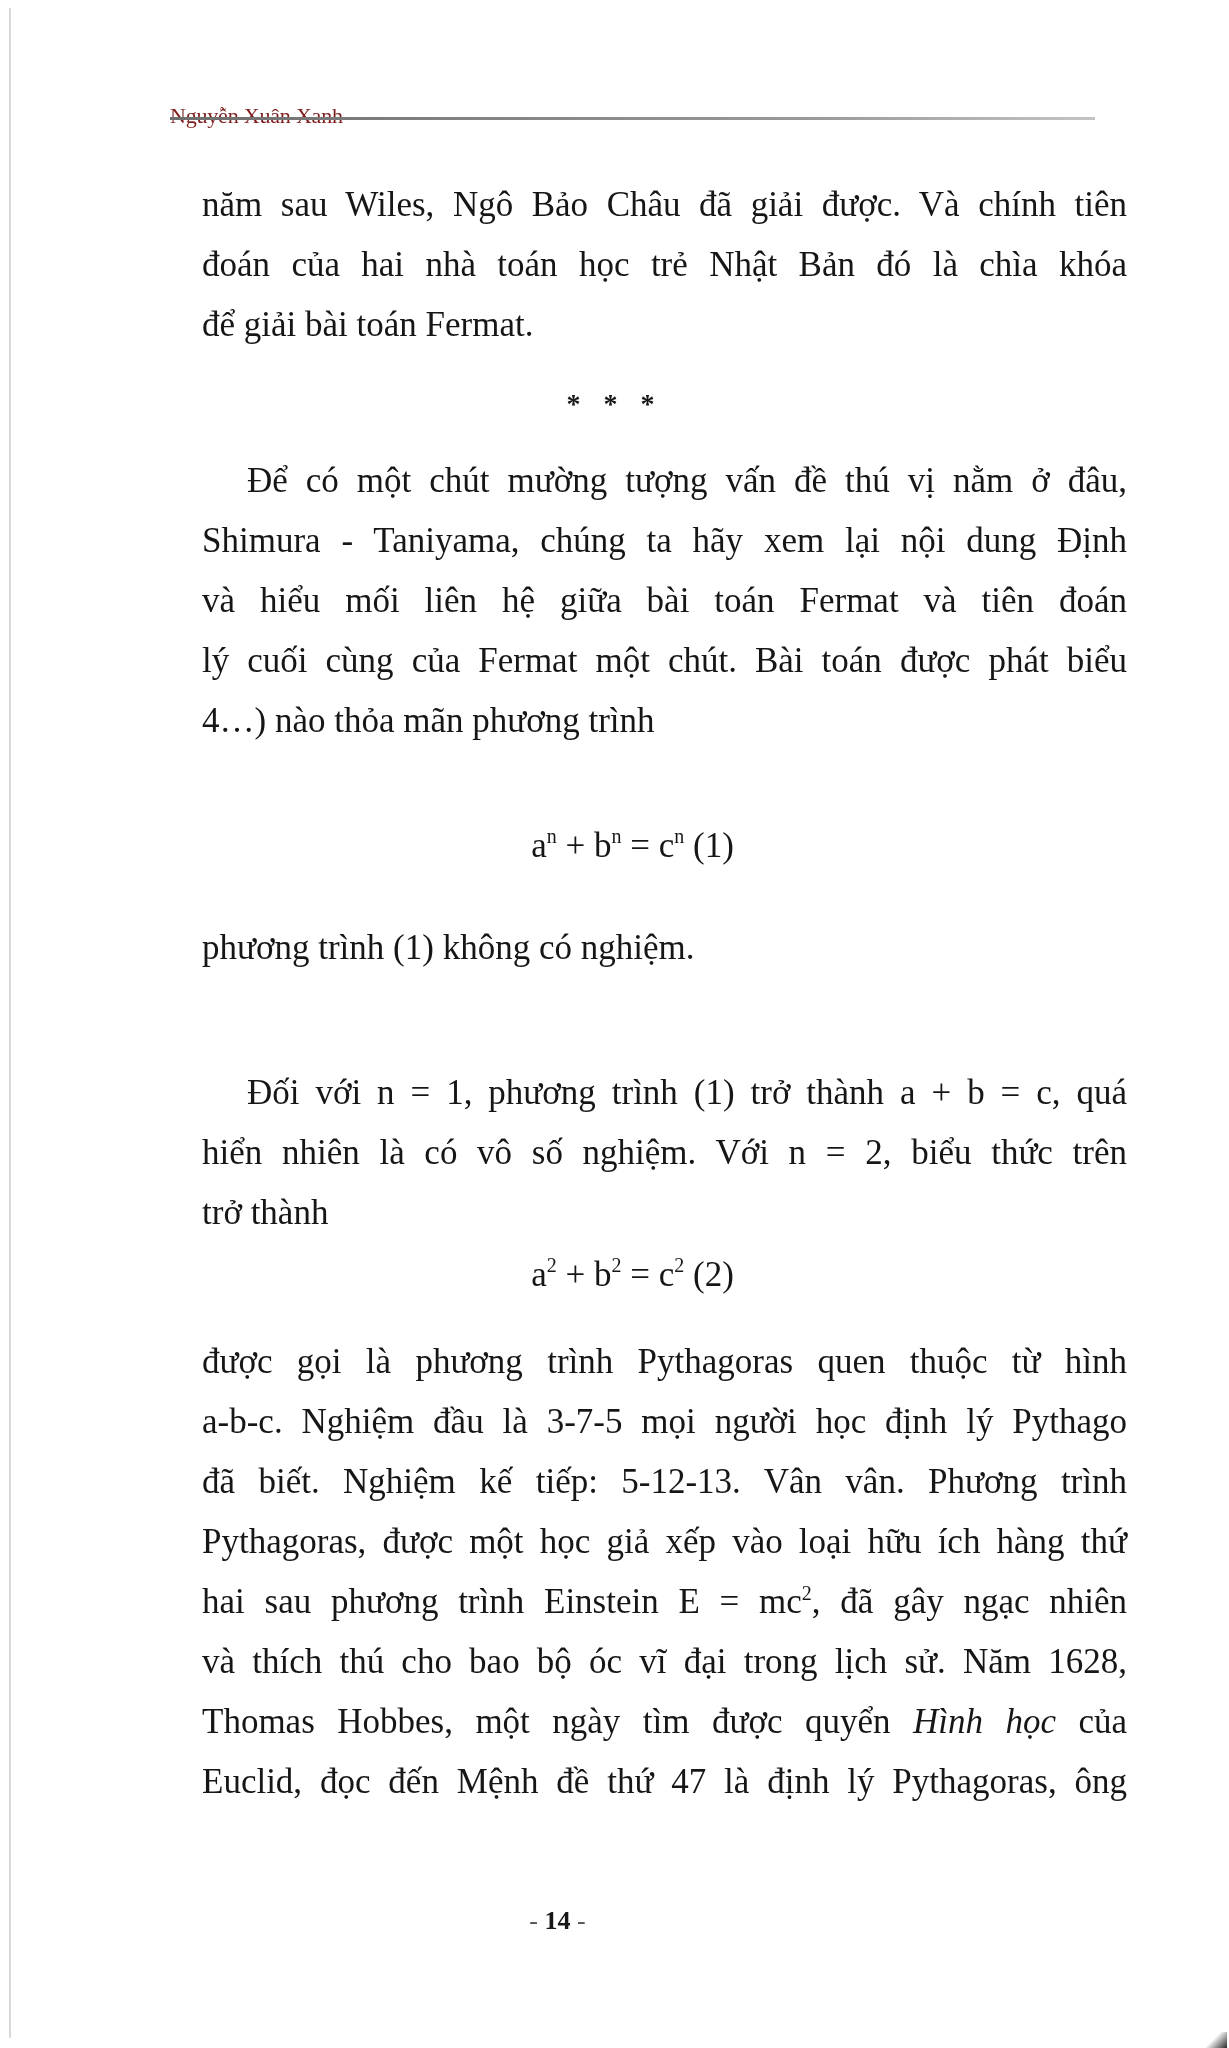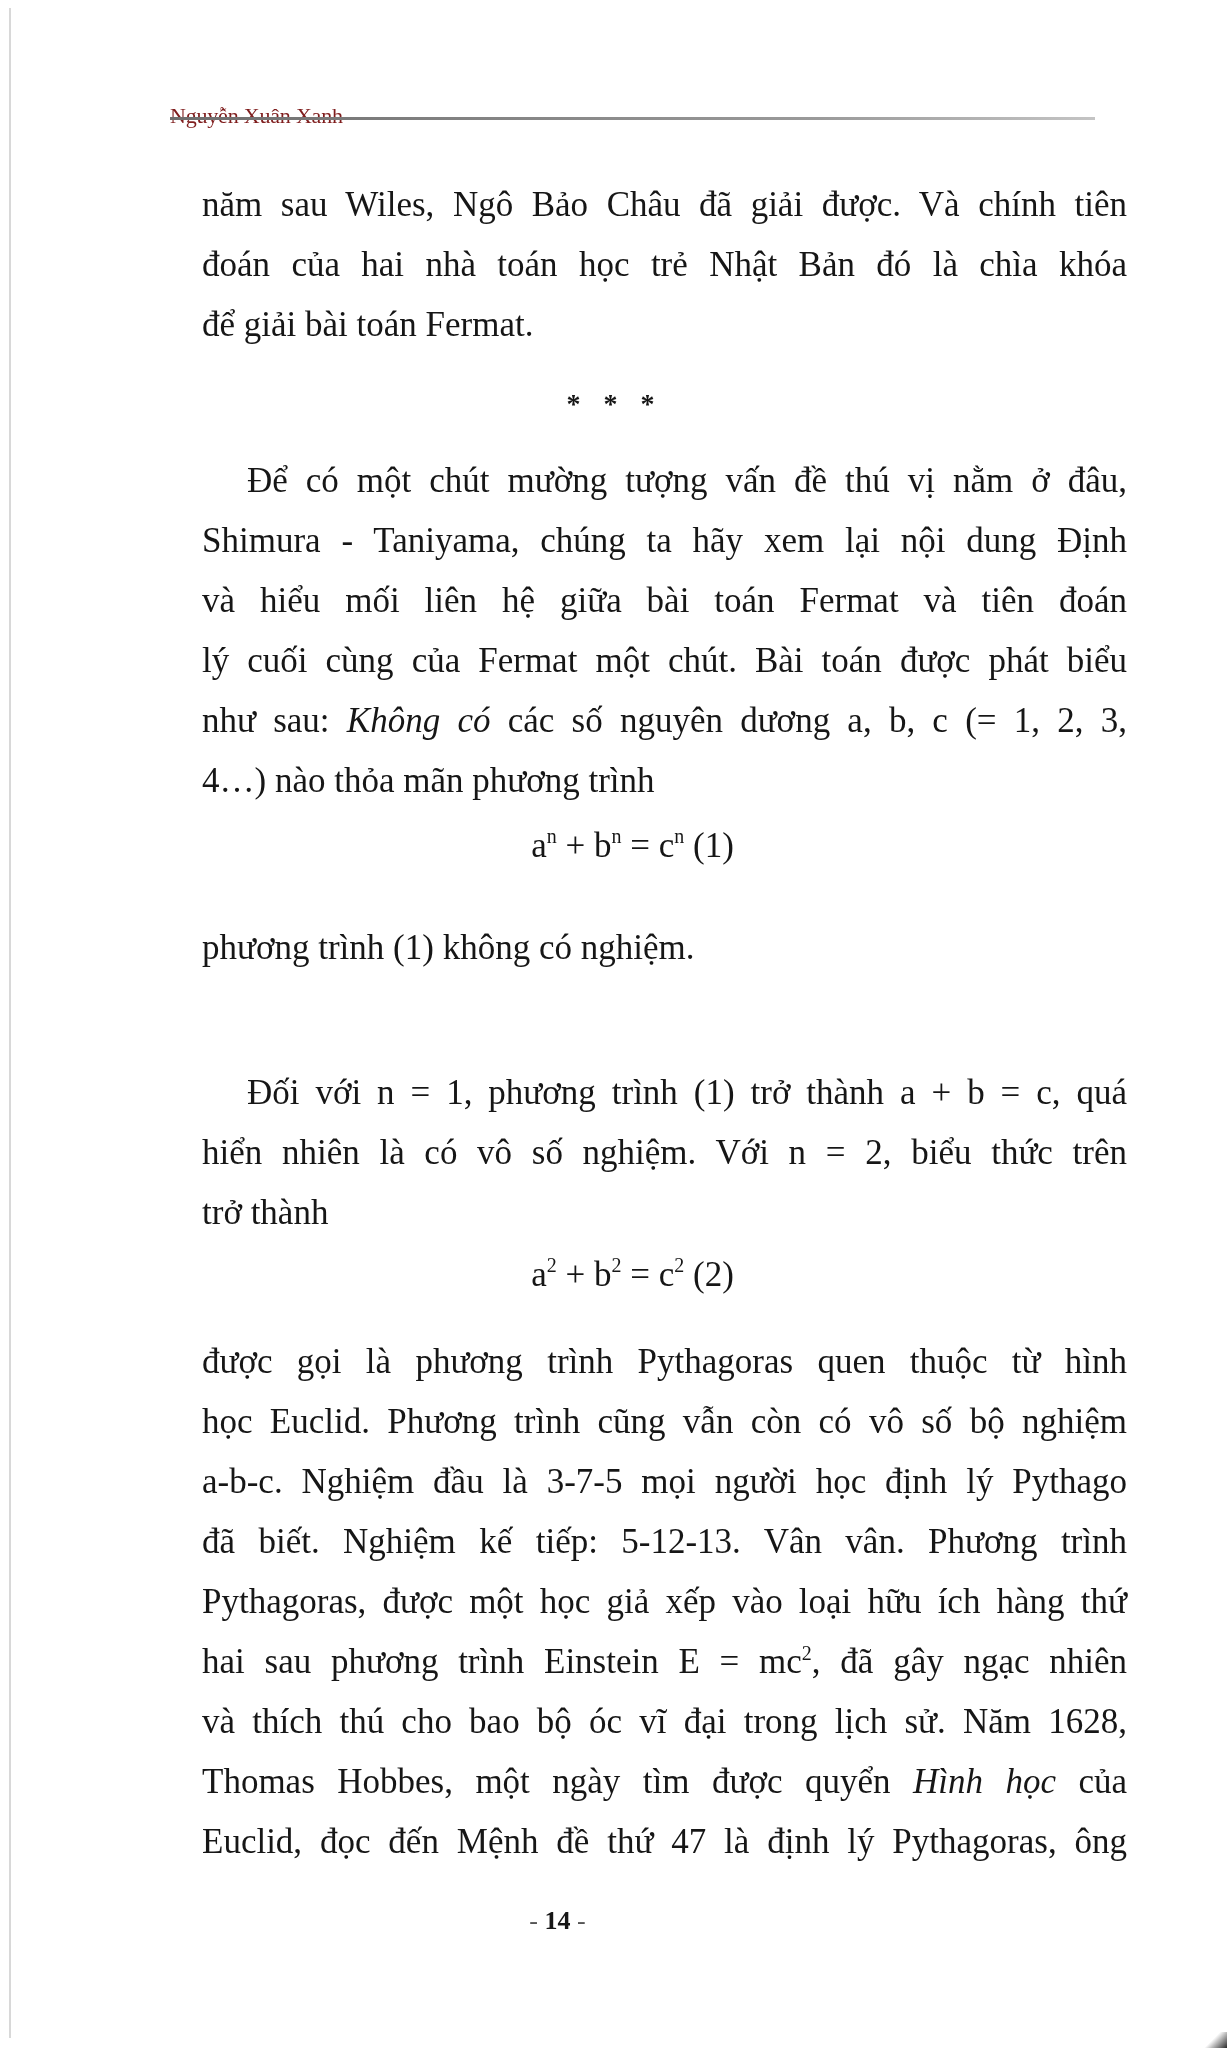--- a/index.html
+++ b/index.html
@@ -120,41 +120,39 @@
   <span class="line last">để giải bài toán Fermat.</span>
 </div>
 
 <div class="dinkus">* * *</div>
 
 <div class="text-block" style="top:451px;">
   <span class="line indent">Để có một chút mường tượng vấn đề thú vị nằm ở đâu,</span>
   <span class="line">Shimura - Taniyama, chúng ta hãy xem lại nội dung Định</span>
   <span class="line">và hiểu mối liên hệ giữa bài toán Fermat và tiên đoán</span>
   <span class="line">lý cuối cùng của Fermat một chút. Bài toán được phát biểu</span>
-  <span class="line"><span>như sau: </span><i>Không có</i><span> các số nguyên dương a, b, c (= 1, 2, 3,</span></span>
   <span class="line last">4…) nào thỏa mãn phương trình</span>
 </div>
 
 <div class="equation" style="top:826px;"><span>a</span><sup>n</sup><span> + </span><span>b</span><sup>n</sup><span> = </span><span>c</span><sup>n</sup><span> (1)</span></div>
 
 <div class="text-block" style="top:918px;">
   <span class="line last">phương trình (1) không có nghiệm.</span>
 </div>
 
 <div class="text-block" style="top:1063px;">
   <span class="line indent">Đối với n = 1, phương trình (1) trở thành a + b = c, quá</span>
   <span class="line">hiển nhiên là có vô số nghiệm. Với n = 2, biểu thức trên</span>
   <span class="line last">trở thành</span>
 </div>
 
 <div class="equation" style="top:1255px;"><span>a</span><sup>2</sup><span> + </span><span>b</span><sup>2</sup><span> = </span><span>c</span><sup>2</sup><span> (2)</span></div>
 
 <div class="text-block" style="top:1332px;">
   <span class="line">được gọi là phương trình Pythagoras quen thuộc từ hình</span>
-  <span class="line">học Euclid. Phương trình cũng vẫn còn có vô số bộ nghiệm</span>
   <span class="line">a-b-c. Nghiệm đầu là 3-7-5 mọi người học định lý Pythago</span>
   <span class="line">đã biết. Nghiệm kế tiếp: 5-12-13. Vân vân. Phương trình</span>
   <span class="line">Pythagoras, được một học giả xếp vào loại hữu ích hàng thứ</span>
   <span class="line"><span>hai sau phương trình Einstein E = mc</span><sup style="font-size:20px;line-height:0;">2</sup><span>, đã gây ngạc nhiên</span></span>
   <span class="line">và thích thú cho bao bộ óc vĩ đại trong lịch sử. Năm 1628,</span>
   <span class="line"><span>Thomas Hobbes, một ngày tìm được quyển </span><i>Hình học</i><span> của</span></span>
   <span class="line">Euclid, đọc đến Mệnh đề thứ 47 là định lý Pythagoras, ông</span>
 </div>
 
 <div class="page-number"><span class="dash">- </span><span>14</span><span class="dash"> -</span></div>

